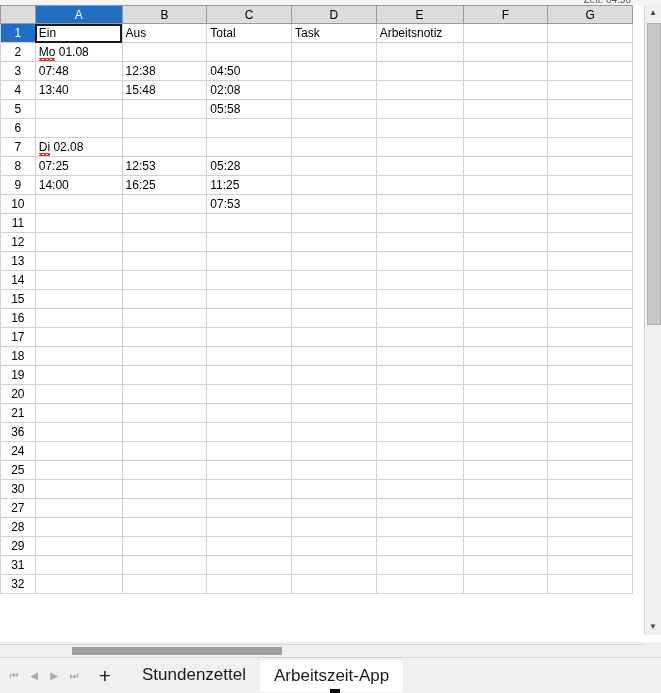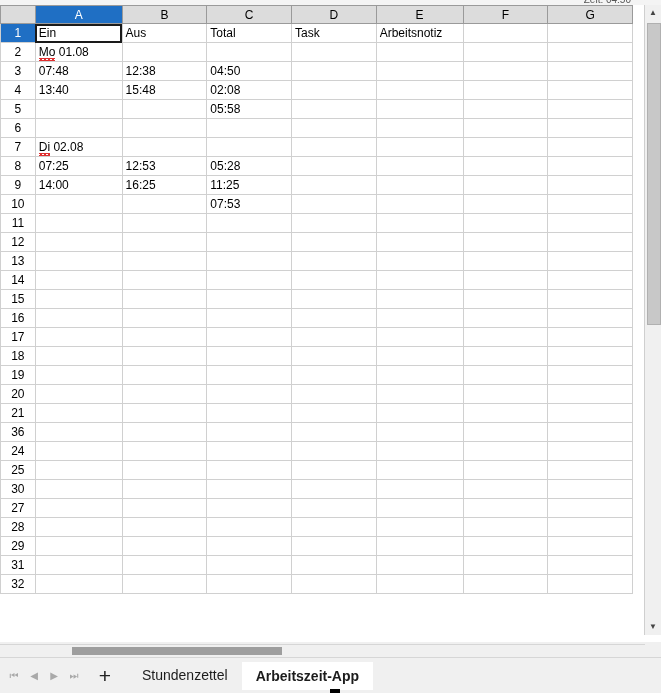--- a/index.html
+++ b/index.html
@@ -227,28 +227,28 @@
     display: flex;
     align-items: center;
     justify-content: center;
     font-size: 21px;
     color: #222;
     margin-left: 6px;
     margin-right: 8px;
   }
   .sheettab {
     padding: 4px 14px 6px 14px;
-    font-size: 14px;
+    font-size: 17px;
     color: #1c1c1c;
     background: #f0f0f0;
     border: none;
     white-space: nowrap;
   }
   .sheettab.active {
-    font-weight: bold;
+    font-weight: normal;
     background: #ffffff;
     border-top: 2px solid #ffffff;
     box-shadow: inset 0 -2px 0 #ffffff;
   }
   .tab-underline {
     position: absolute;
     left: 330px;
     bottom: 0;
     width: 10px;
     height: 4px;

